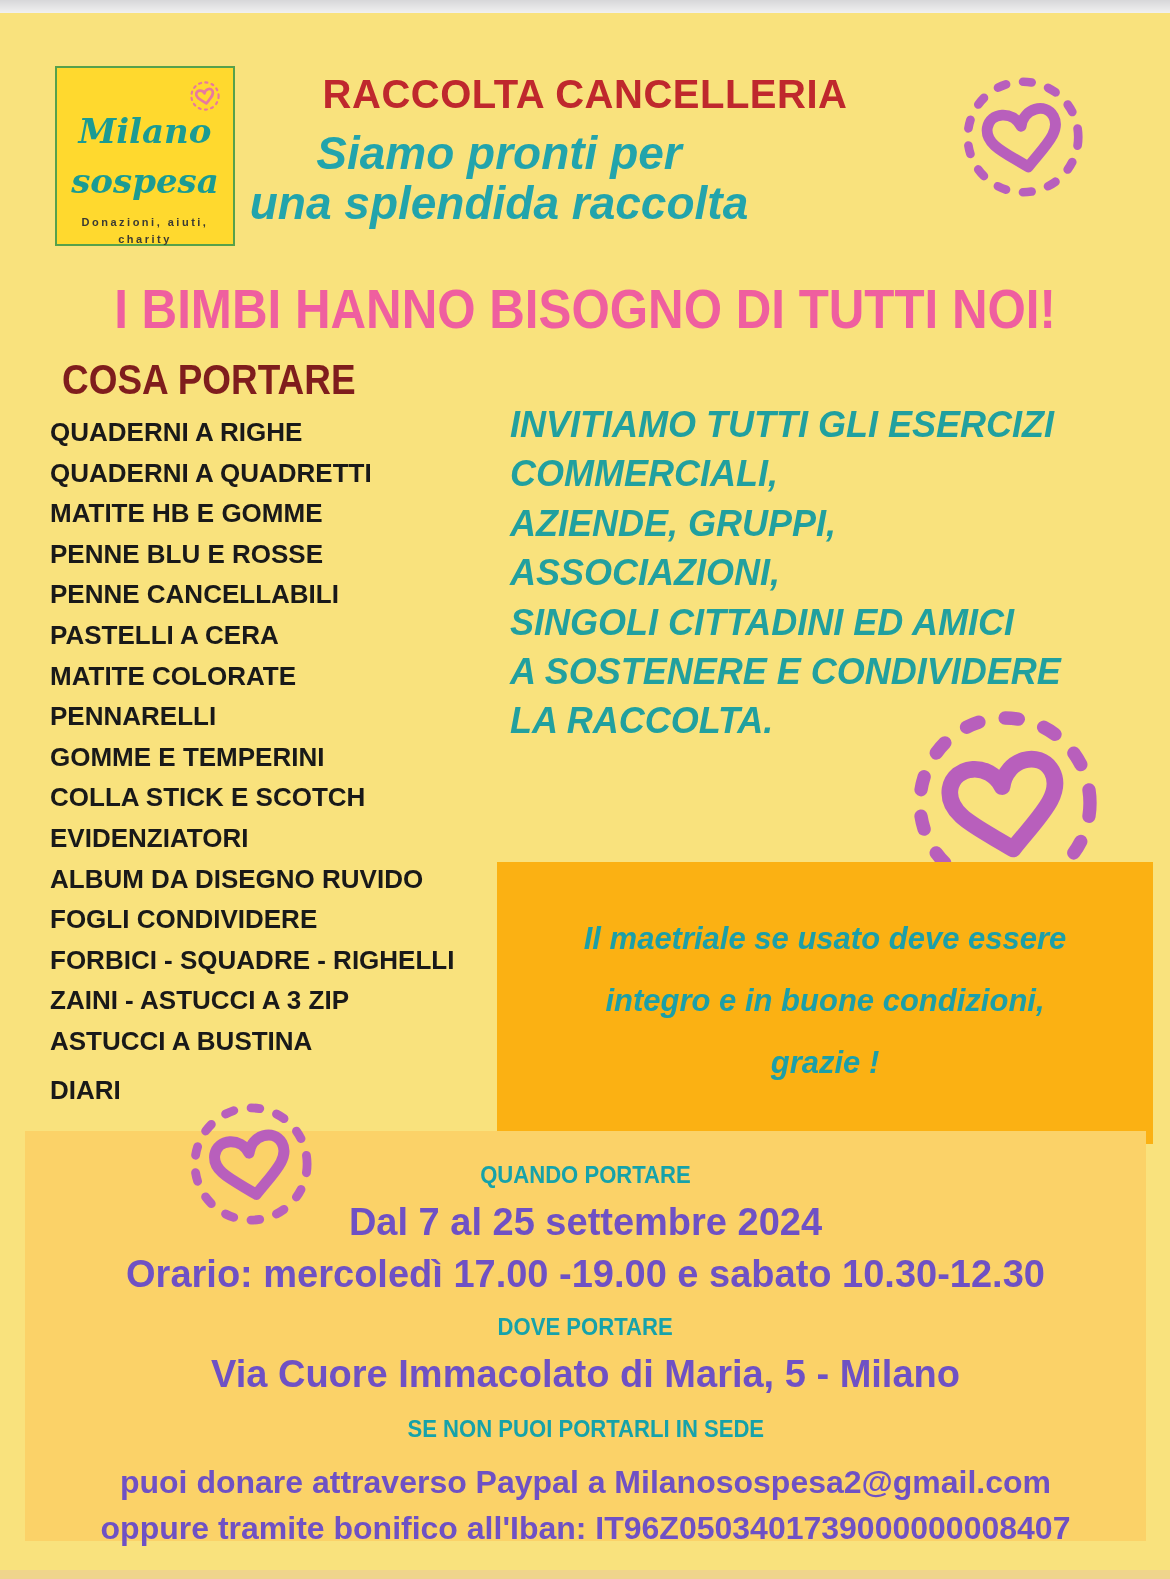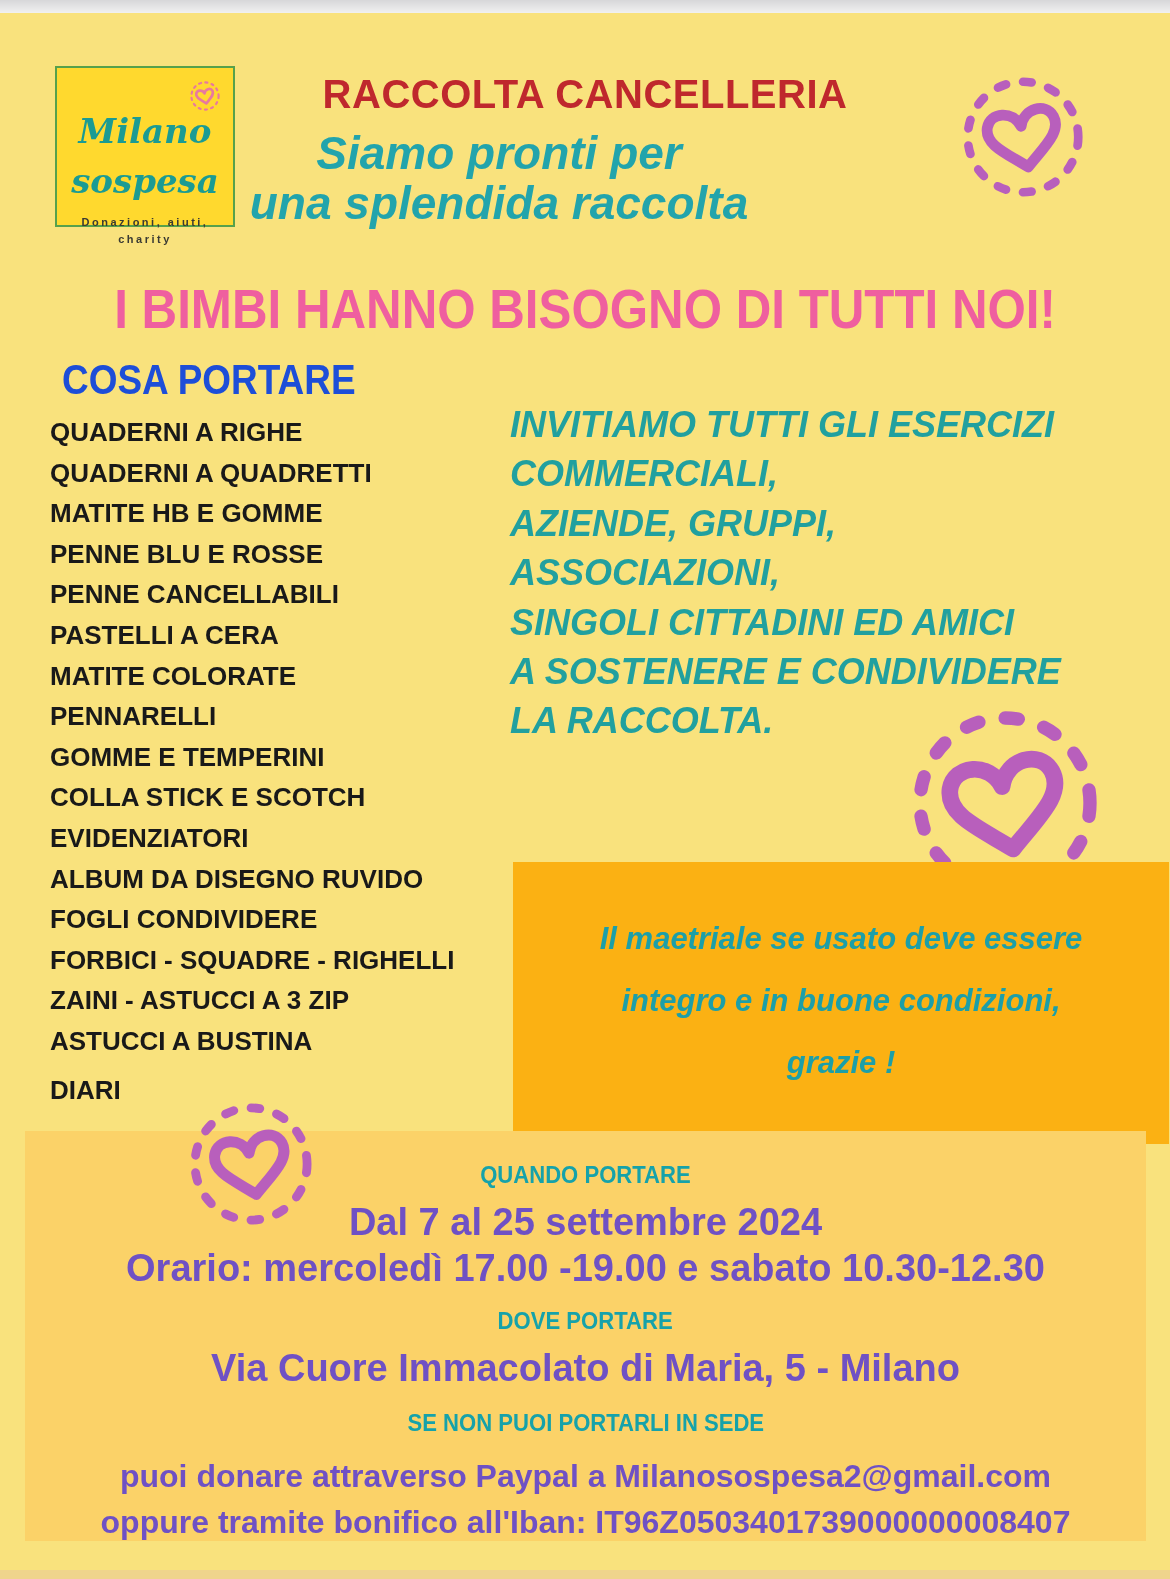--- a/index.html
+++ b/index.html
@@ -14,21 +14,21 @@
     position:absolute; left:0; top:0; width:1170px; height:13px;
     background:linear-gradient(#d7d7d9,#f1f1f1);
   }
   .bottom-strip {
     position:absolute; left:0; bottom:0; width:1170px; height:9px;
     background:#EFD48C;
   }
 
   
   .logo {
-    position:absolute; left:55px; top:66px; width:180px; height:161px;
+    position:absolute; left:55px; top:66px; width:180px; height:180px;
     background:#FFD92E; border:2px solid #57A14B; text-align:center;
   }
   .logo-heart { position:absolute; top:12px; right:12px; width:32px; height:32px; color:#E8799F; }
   .logo-script { font-family:"DejaVu Serif", serif; font-style:italic; font-weight:bold;
     color:#1B9B93; font-size:34px; line-height:50px; }
   .logo-script.first { margin-top:38px; }
   .logo-tagline { font-size:11px; font-weight:bold; letter-spacing:2.5px; color:#3a3a33; line-height:17px; }
   .logo-tagline.first { margin-top:8px; }
 
   
@@ -47,56 +47,56 @@
 
   .headline {
     position:absolute; left:0; top:276px; width:1170px; text-align:center;
     color:#EF5F9F; font-size:56px; font-weight:bold; white-space:nowrap;
   }
   .headline > span { display:inline-block; transform:scaleX(0.88); transform-origin:center; }
 
   
   .cosa-heading {
     position:absolute; left:62px; top:356px;
-    color:#1d4ed8; font-size:42px; font-weight:bold; white-space:nowrap;text-align:right;
+    color:#7f1d1d; font-size:42px; font-weight:bold; white-space:nowrap;text-align:right;
   }
   .cosa-heading > span { display:inline-block; transform:scaleX(0.88); transform-origin:left center; }
 
   .items-list {
     position:absolute; left:50px; top:412px; width:470px;
     color:#191919; font-size:26px; font-weight:bold; line-height:40.6px; white-space:nowrap;
   }
   .items-list .item.last { margin-top:8px; }
 
   
   .invito {
     position:absolute; left:510px; top:400px; width:620px;
     color:#21A09F; font-size:36px; line-height:49.4px; font-weight:bold; font-style:italic;
     white-space:nowrap;
   }
 
   
   .notice-box {
-    position:absolute; left:513px; top:862px; width:656px; height:282px;
+    position:absolute; left:497px; top:862px; width:656px; height:282px;
     background:#FBB113; text-align:center; padding-top:46px;
   }
   .notice-box .line {
     color:#1C9FA8; font-size:31px; font-weight:bold; font-style:italic; line-height:62px;
   }
 
   
   .info-box {
     position:absolute; left:25px; top:1131px; width:1121px; height:410px;
     background:#FBD268; text-align:center; padding-top:12px;
   }
   .teal-heading { color:#16A2AA; font-size:24px; line-height:44px; font-weight:bold; white-space:nowrap; }
   .teal-heading > span { display:inline-block; transform:scaleX(0.92); transform-origin:center; }
   .purple-line { color:#6F51C4; font-size:38px; line-height:46px; font-weight:bold; white-space:nowrap;text-align:center; }
   .purple-line.small { font-size:32px; line-height:38px; }
-  .mt2 { margin-top:2px; } .mt6 { } .mt8 { margin-top:8px; }
+  .mt2 { margin-top:2px; } .mt6 { margin-top:6px; } .mt8 { margin-top:8px; }
   .mt10 { margin-top:10px; } .mt12 { margin-top:12px; }
 
   svg.heart, svg.logo-heart { display:block; }
 </style>
 </head>
 <body>
 
 <svg width="0" height="0" style="position:absolute" aria-hidden="true">
   <defs>
     <g id="heart-sun">

